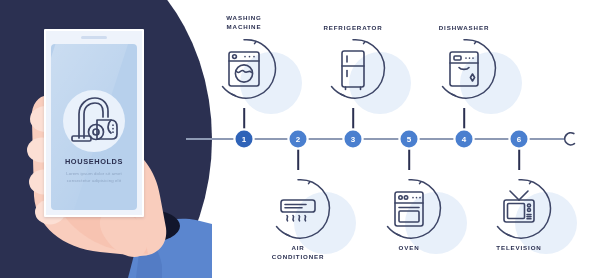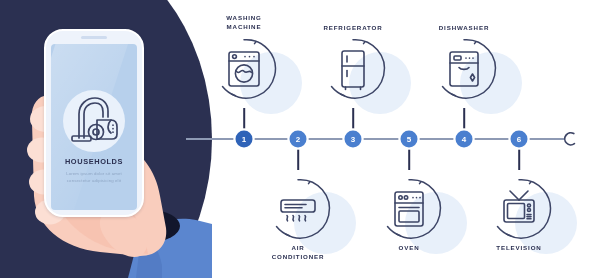--- a/index.html
+++ b/index.html
@@ -18,21 +18,21 @@
     background:#2b3051;
   }
 
   
   .hand-wrap{position:absolute;left:0px;top:0px;width:212px;height:278px;}
   .hand-wrap svg{display:block;}
 
   
   .phone{
     position:absolute;left:44px;top:29px;width:96px;height:184px;
-    background:#eef3fb;border:2px solid #ffffff;border-radius:19px;
+    background:#eef3fb;border:2px solid #ffffff;border-radius:1px;
     box-shadow:0 1px 3px rgba(40,48,80,.18);
     overflow:hidden;
   }
   .phone-notch{
     position:absolute;left:50%;top:5px;transform:translateX(-50%);
     width:26px;height:3px;border-radius:2px;background:#cfdcef;
   }
   .phone-screen{
     position:absolute;left:5px;top:13px;right:5px;bottom:5px;
     background:#b7d0ec;border-radius:4px;overflow:hidden;

